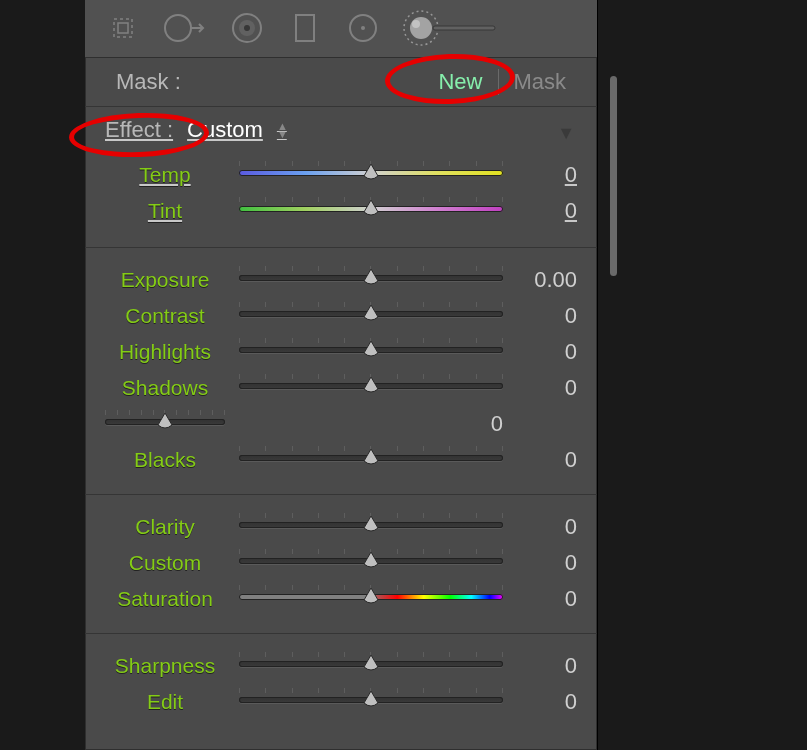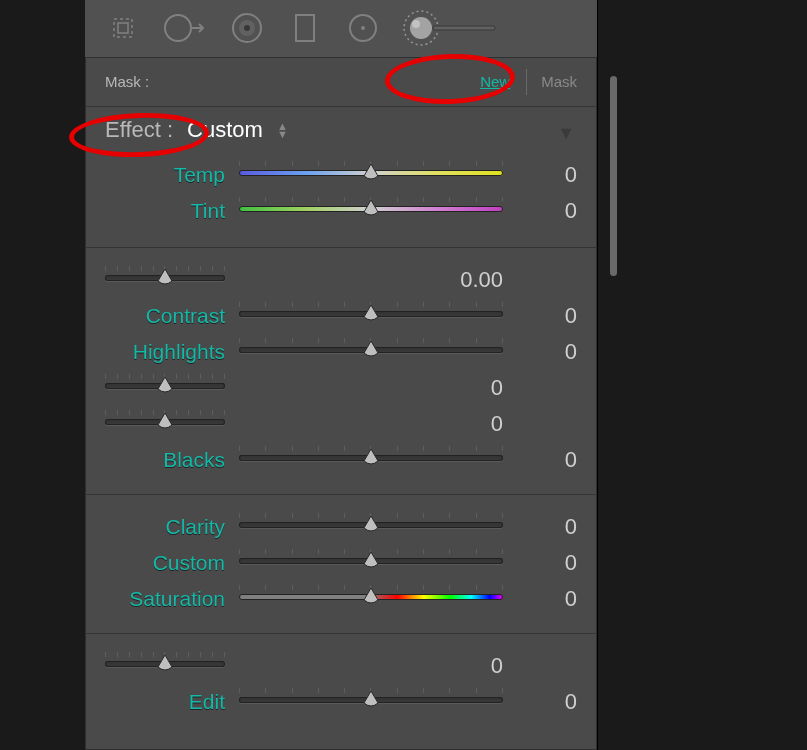--- a/index.html
+++ b/index.html
@@ -46,35 +46,36 @@
     justify-content: center;
     opacity: 0.65;
     cursor: pointer;
   }
 
   
   .mask-row {
     height: 55px;
     display: flex;
     align-items: center;
-    padding: 0 20px;
-    font-size: 15px;
+    padding: 0 31px;
+    font-size: 22px;
     border-bottom: 1px solid #353535;
     position: relative;
   }
   .mask-label { color: #b8b8b8; flex: 1; }
-  .mask-new  { color: #14b8a6; padding: 0 16px; text-decoration: underline; }
+  .mask-new  { color: #86efac; padding: 0 16px; }
   .mask-edit { color: #8a8a8a; padding-left: 14px; }
   .divider { width: 1px; height: 26px; background: #6a6a6a; }
 
   
   .effect-block {
     padding: 10px 20px 18px 20px;
     border-bottom: 1px solid #353535;
     position: relative;
+    text-decoration: underline;
   }
   .effect-row {
     display: flex;
     align-items: center;
     gap: 14px;
     font-size: 22px;
     margin-bottom: 14px;
   }
   .effect-label { color: #b8b8b8; }
   .effect-value { color: #ffffff; }
@@ -94,22 +95,22 @@
   }
   .slider-row {
     display: grid;
     grid-template-columns: 120px 1fr 60px;
     align-items: center;
     column-gap: 14px;
     height: 36px;
     font-size: 21px;
   }
   .slider-row .lbl {
-    text-align: right;
-    color: #14b8a6;
+    text-align: center;
+    color: #84cc16;
     text-shadow: 0 1px 0 #222;
   }
   .slider-row .val {
     text-align: right;
     color: #d0d0d0;
     font-size: 22px;
   }
 
   .track {
     position: relative;
@@ -310,20 +311,21 @@
                 <path d="M9 1 L16 13 Q9 19 2 13 Z" fill="#bfbfbf" stroke="#2a2a2a"></path>
               </svg>
             </div>
         </div>
         <span class="val">0</span>
       </div>
     </div>
 
     <div class="group">
       <div class="slider-row">
+        <span class="lbl">Exposure</span>
         <div class="track">
             <div class="ticks">
               <span></span>
               <span></span>
               <span></span>
               <span></span>
               <span></span>
               <span></span>
               <span></span>
               <span></span>
@@ -384,20 +386,21 @@
             <div class="rail gray"></div>
             <div class="thumb">
               <svg width="18" height="18">
                 <path d="M9 1 L16 13 Q9 19 2 13 Z" fill="#bfbfbf" stroke="#2a2a2a"></path>
               </svg>
             </div>
           </div>
         <span class="val">0</span>
       </div>
       <div class="slider-row">
+        <span class="lbl">Shadows</span>
         <div class="track">
             <div class="ticks">
               <span></span>
               <span></span>
               <span></span>
               <span></span>
               <span></span>
               <span></span>
               <span></span>
               <span></span>
@@ -538,20 +541,21 @@
                 <path d="M9 1 L16 13 Q9 19 2 13 Z" fill="#bfbfbf" stroke="#2a2a2a"></path>
               </svg>
             </div>
           </div>
         <span class="val">0</span>
       </div>
     </div>
 
     <div class="group" style="border-bottom:none; padding-bottom:30px">
       <div class="slider-row">
+        <span class="lbl">Sharpness</span>
         <div class="track">
             <div class="ticks">
               <span></span>
               <span></span>
               <span></span>
               <span></span>
               <span></span>
               <span></span>
               <span></span>
               <span></span>

